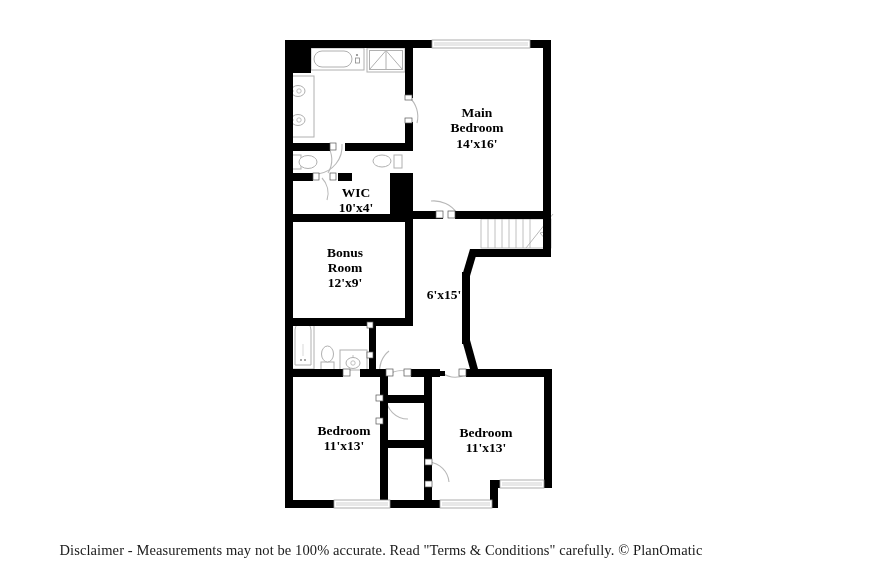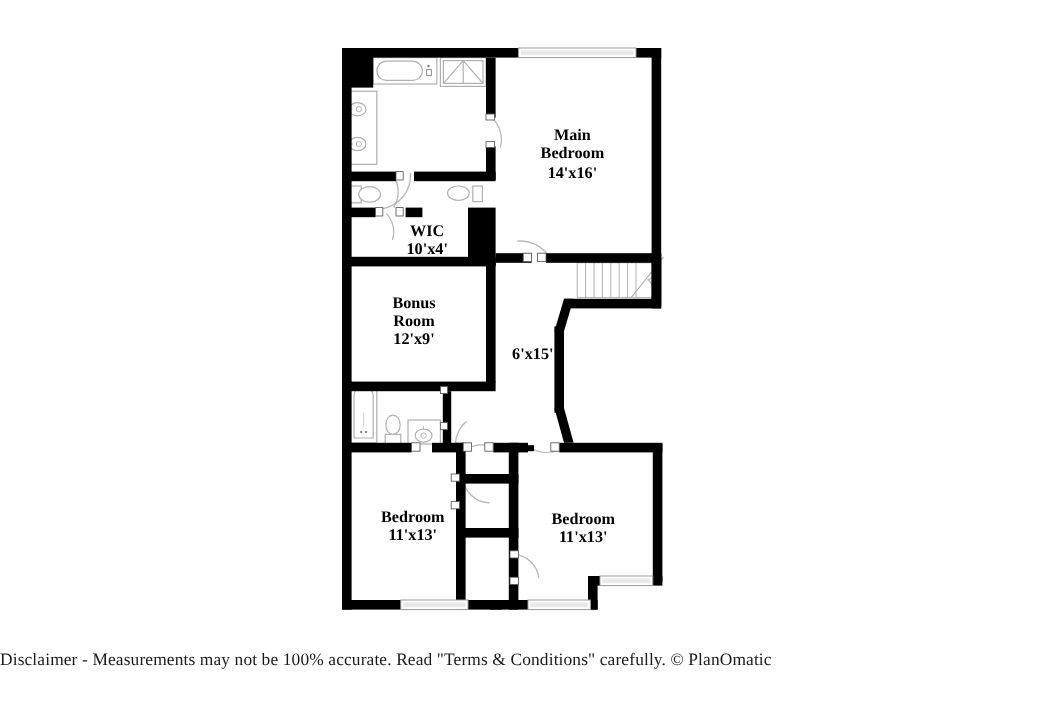--- a/index.html
+++ b/index.html
@@ -26,25 +26,27 @@
     position: absolute;
     left: 0;
     top: 0;
     display: block;
   }
   .disclaimer {
     position: absolute;
     left: 0;
     top: 542px;
     width: 714px;
+    text-align: center;
     font-family: "Liberation Serif", serif;
     font-size: 14.5px;
     color: #1a1a1a;
     letter-spacing: 0.1px;
     white-space: nowrap;
+    padding-left: 24px;
   }
   text.room-label {
     font-family: "Liberation Serif", serif;
     font-weight: bold;
     fill: #000000;
     text-anchor: middle;
     font-size: 13.5px;
   }
   text.room-label.dim {
     font-size: 13.5px;

